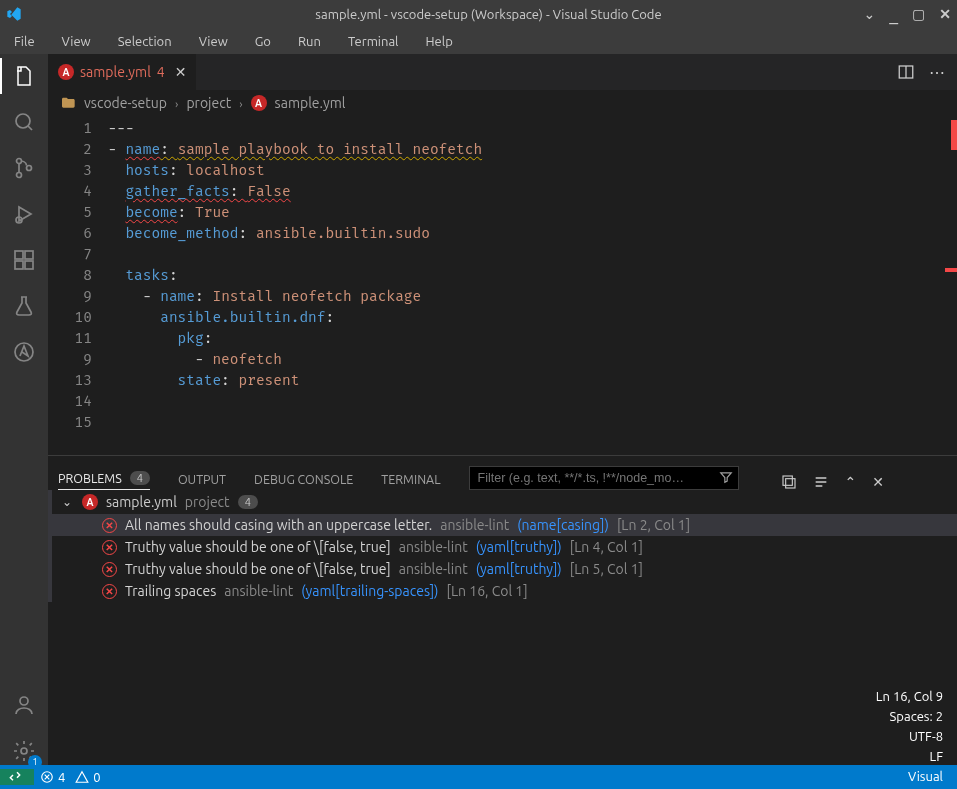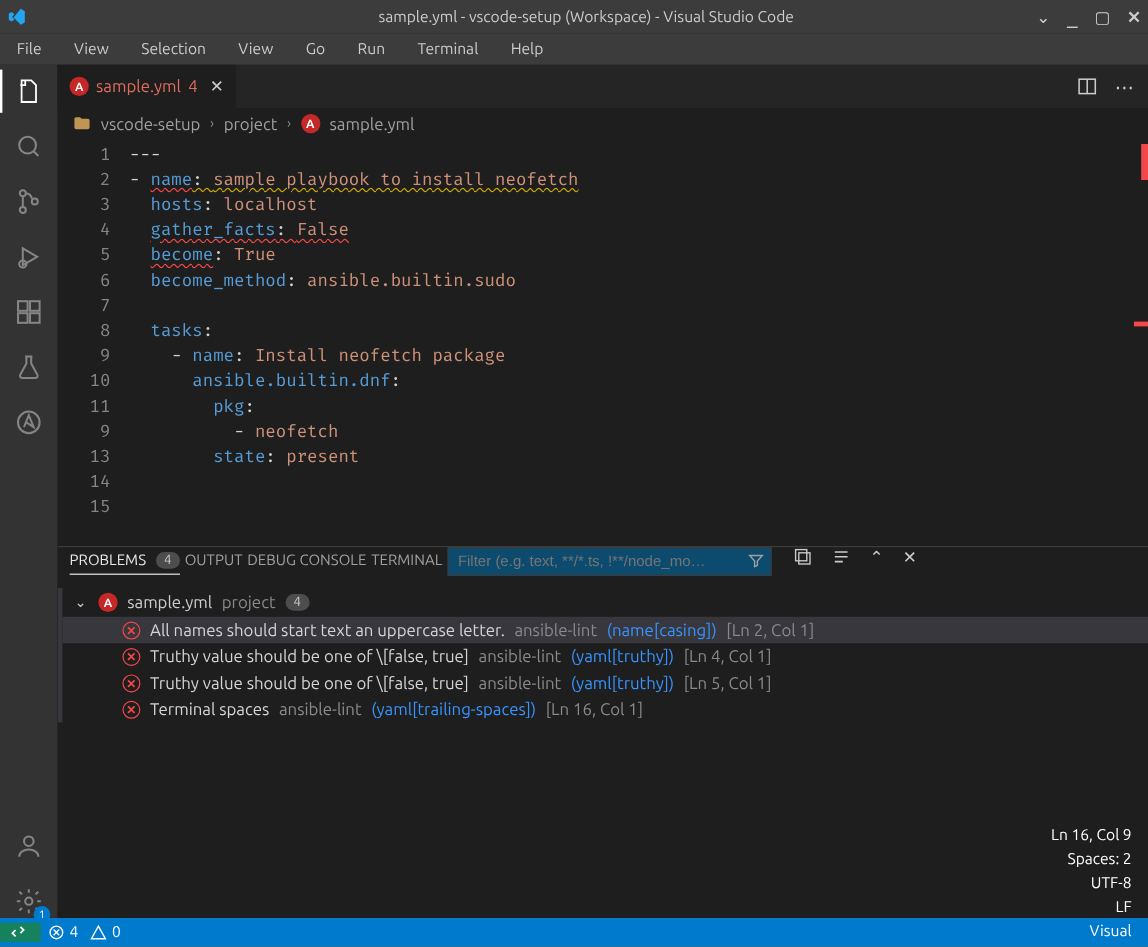--- a/index.html
+++ b/index.html
@@ -37,25 +37,25 @@
 .code { padding-top:2px; white-space:pre; color:#d4d4d4; position:relative;}
 .code div { height:21px; }
 .k-key { color:#569cd6; } 
 .k-str { color:#ce9178;margin-top:36px; }
 .k-punc { color:#d4d4d4; }
 .wavy { text-decoration-line: underline; text-decoration-style: wavy; text-decoration-color:#f44747; text-decoration-thickness:1px; text-underline-offset:2px;}
 .overview-ruler { position:absolute; right:0; top:0; width:14px; height:100%; }
 .ov-mark { position:absolute; right:0; width:6px; height:6px; background:#f44747; }
 .ov-mark.big { width:6px; height:30px; }
 .panel { height: 310px; background:#1e1e1e; border-top:1px solid #3c3c3c; display:flex; flex-direction:column; min-height:0;}
-.panel-tabs { height:34px; display:flex; align-items:flex-start; padding:0 10px; gap:4px; font-size:12.5px; color:#a0a0a0;}
+.panel-tabs { height:34px; display:flex; align-items:flex-end; padding:0 10px; gap:28px; font-size:12.5px; color:#a0a0a0;}
 .panel-tab { padding:4px 0; cursor:pointer; display:flex; align-items:center; gap:8px;}
 .panel-tab.active { color:#e8e8e8; border-bottom:1px solid #e8e8e8; }
 .panel-tab .badge { background:#4d4d4d; color:#ccc; border-radius:10px; font-size:11px; padding:1px 7px;}
-.panel-filter { margin-left:auto; width:270px; height:24px; background:#0c4a6e; border:1px solid #3c3c3c; color:#a0a0a0; font-size:12.5px; padding:0 26px 0 8px; outline:none; }
+.panel-filter { margin-left:auto; width:270px; height:24px; background:#000000; border:1px solid #3c3c3c; color:#a0a0a0; font-size:12.5px; padding:0 26px 0 8px; outline:none; }
 .panel-filter-wrap { position:relative; }
 .panel-filter-wrap .filter-icon { position:absolute; right:6px; top:4px; color:#a0a0a0; font-size:14px;}
 .panel-actions { display:flex; gap:16px; color:#ccc; margin-left:14px; font-size:14px; align-items:center;}
 .panel-body { flex:1; overflow:auto; font-size:14px; }
 .problem-file { display:flex; align-items:center; gap:8px; padding:4px 10px; color:#ccc; cursor:pointer;}
 .problem-file .chev { color:#ccc; width:12px; font-size:12px;}
 .problem-file .file-icon { width:16px; height:16px; border-radius:50%; background:#c62828; color:#fff; font-size:10px; font-weight:bold; display:flex; align-items:center; justify-content:center;}
 .problem-file .dir { color:#8a8a8a; }
 .problem-file .count { background:#4d4d4d; color:#ccc; border-radius:10px; font-size:11px; padding:1px 7px;}
 .problem-row { display:flex; align-items:center; gap:8px; padding:3px 10px 3px 50px; color:#ccc; cursor:pointer;}
@@ -269,42 +269,42 @@
               <div class="problem-file">
                 <span class="chev">⌄</span>
                 <span class="file-icon">A</span>
                 <span>sample.yml</span>
                 <span class="dir">project</span>
                 <span class="count">4</span>
               </div>
               <div id="problems">
                   <div class="problem-row selected">
                     <span class="err-icon">✕</span>
-                    <span class="msg">All names should start text an uppercase letter.</span> 
+                    <span class="msg">All names should casing with an uppercase letter.</span> 
                     <span class="src">ansible-lint</span>
                     <span class="rule">(name[casing])</span> 
                     <span class="loc">[Ln 2, Col 1]</span>
                   </div>
                   <div class="problem-row">
                     <span class="err-icon">✕</span>
                     <span class="msg">Truthy value should be one of \[false, true]</span> 
                     <span class="src">ansible-lint</span>
                     <span class="rule">(yaml[truthy])</span> 
                     <span class="loc">[Ln 4, Col 1]</span>
                   </div>
                   <div class="problem-row">
                     <span class="err-icon">✕</span>
                     <span class="msg">Truthy value should be one of \[false, true]</span> 
                     <span class="src">ansible-lint</span>
                     <span class="rule">(yaml[truthy])</span> 
                     <span class="loc">[Ln 5, Col 1]</span>
                   </div>
                   <div class="problem-row">
                     <span class="err-icon">✕</span>
-                    <span class="msg">Terminal spaces</span> 
+                    <span class="msg">Trailing spaces</span> 
                     <span class="src">ansible-lint</span>
                     <span class="rule">(yaml[trailing-spaces])</span> 
                     <span class="loc">[Ln 16, Col 1]</span>
                   </div>
                 </div>
             </div>
           </div>
         </div>
       </div>
     </div>

